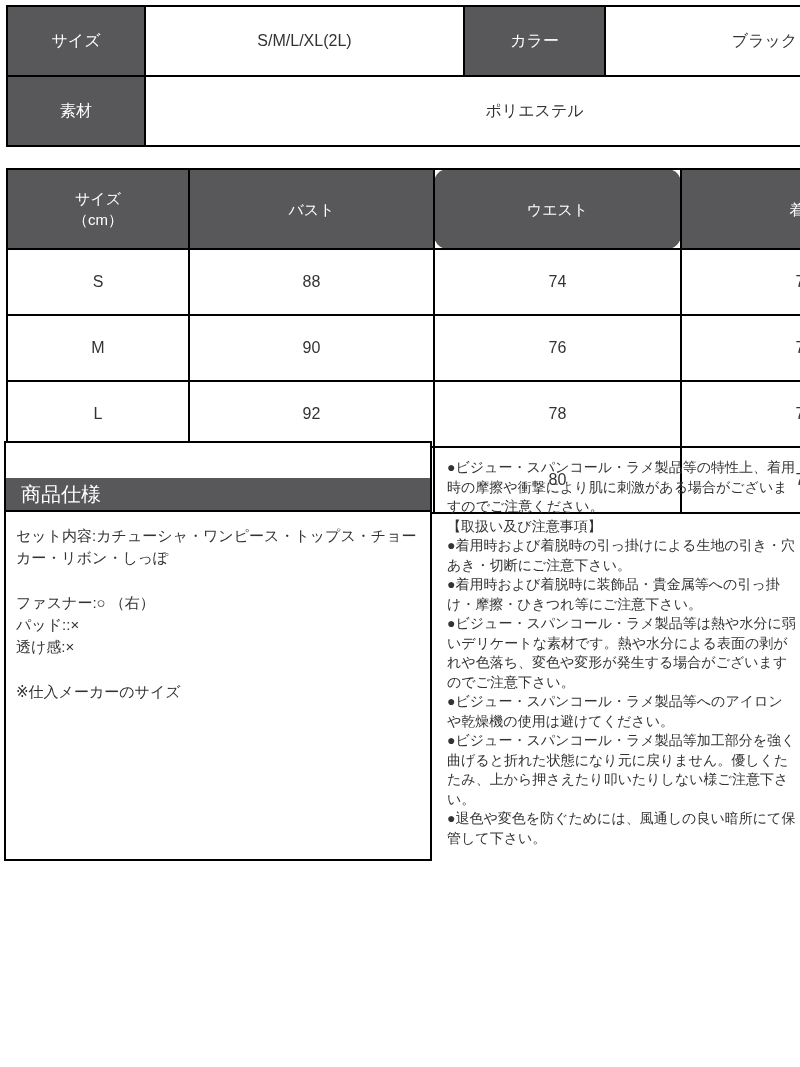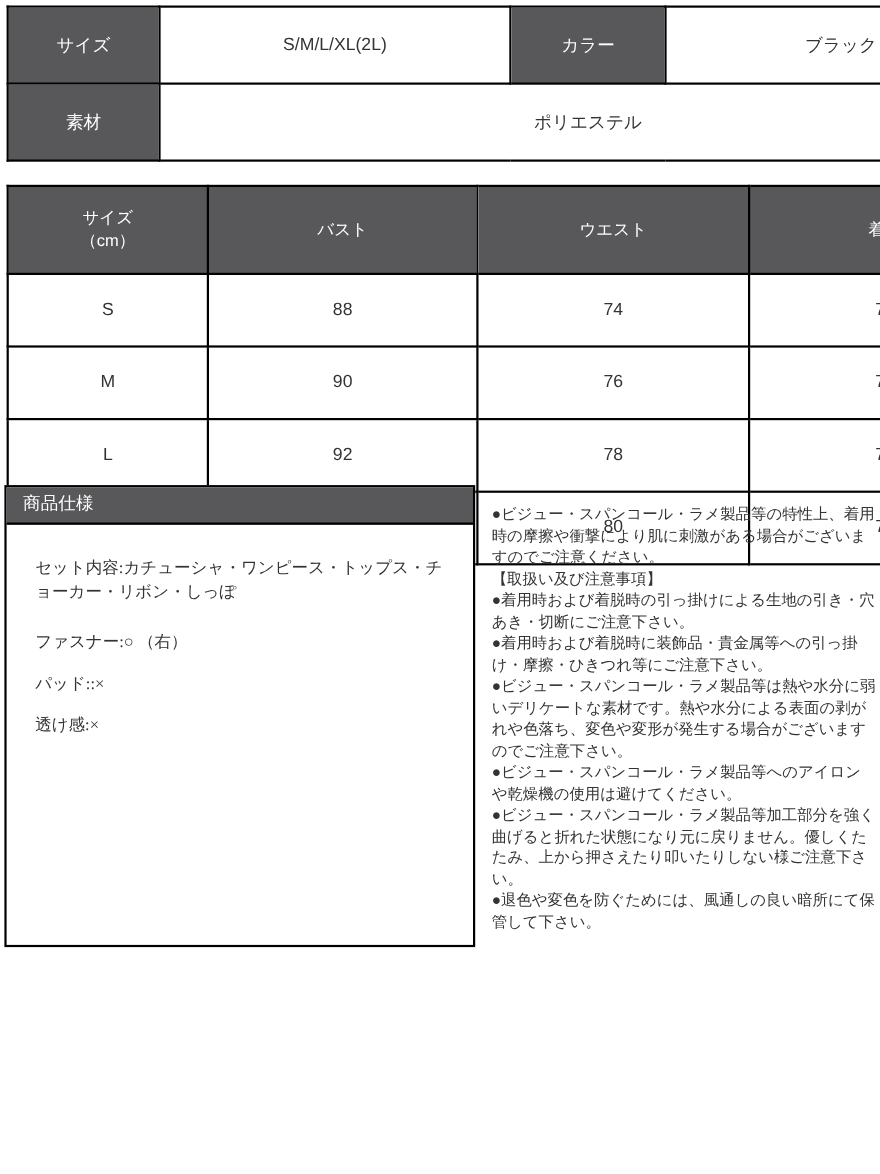--- a/index.html
+++ b/index.html
@@ -29,35 +29,36 @@
   .t1 .c2{width:285px;}
   .t1 .c3{width:107px;}
   .t1 .c4{width:285px;margin-left:28px;}
 
   
   .t2{left:6px;top:168px;width:789px;}
   .t2 .head th{height:46px;font-size:15px;line-height:21px;}
   .t2 td{height:32px;font-size:16px;}
   .t2 .s1{width:148px;}
   .t2 .s2{width:211px;}
-  .t2 .s3{width:213px;}
+  .t2 .s3{width:213px;border-radius:14px;}
   .t2 .s4{width:213px;}
 
   
   .spec-box{
     position:absolute;left:4px;top:441px;width:428px;height:420px;
     border:2px solid var(--border-color);background:#fff;box-sizing:border-box;
   }
   .spec-box-bar{
     height:32px;background:var(--header-bg);color:var(--header-text);
-    font-size:16px;line-height:32px;padding-left:15px;
+    font-size:20px;line-height:32px;padding-left:15px;
     border-bottom:2px solid var(--border-color);
+    margin-top:35px;
   }
   .spec-box-body{padding:13px 10px 0 10px;font-size:15px;line-height:22px;color:var(--text-color);}
-  .spec-box-body p{margin:16px;font-family:Liberation Serif, serif;}
+  .spec-box-body p{margin:0;}
   .spec-box-body .set{margin-bottom:23px;}
   .spec-box-body .foot{margin-top:23px;}
 
   
   .notes{
     position:absolute;left:447px;top:458px;width:350px;
     font-size:14px;line-height:19.5px;color:var(--text-color);
   }
   .notes p{margin:0;}
 </style>
@@ -119,20 +120,21 @@
   </tbody>
     </table>
 
   <div class="spec-box">
     <div class="spec-box-bar">商品仕様</div>
     <div class="spec-box-body">
       <p class="set">セット内容:カチューシャ・ワンピース・トップス・チョーカー・リボン・しっぽ</p>
       <p>ファスナー:○ （右）</p>
       <p>パッド::×</p>
       <p>透け感:×</p>
+      <p class="foot">※仕入メーカーのサイズ</p>
     </div>
   </div>
 
   <div class="notes">
     <p>●ビジュー・スパンコール・ラメ製品等の特性上、着用時の摩擦や衝撃により肌に刺激がある場合がございますのでご注意ください。</p>
     <p>【取扱い及び注意事項】</p>
     <p>●着用時および着脱時の引っ掛けによる生地の引き・穴あき・切断にご注意下さい。</p>
     <p>●着用時および着脱時に装飾品・貴金属等への引っ掛け・摩擦・ひきつれ等にご注意下さい。</p>
     <p>●ビジュー・スパンコール・ラメ製品等は熱や水分に弱いデリケートな素材です。熱や水分による表面の剥がれや色落ち、変色や変形が発生する場合がございますのでご注意下さい。</p>
     <p>●ビジュー・スパンコール・ラメ製品等へのアイロンや乾燥機の使用は避けてください。</p>

